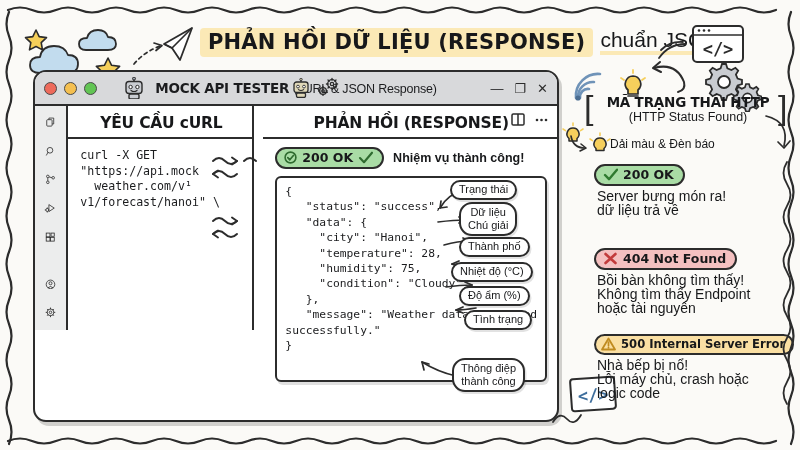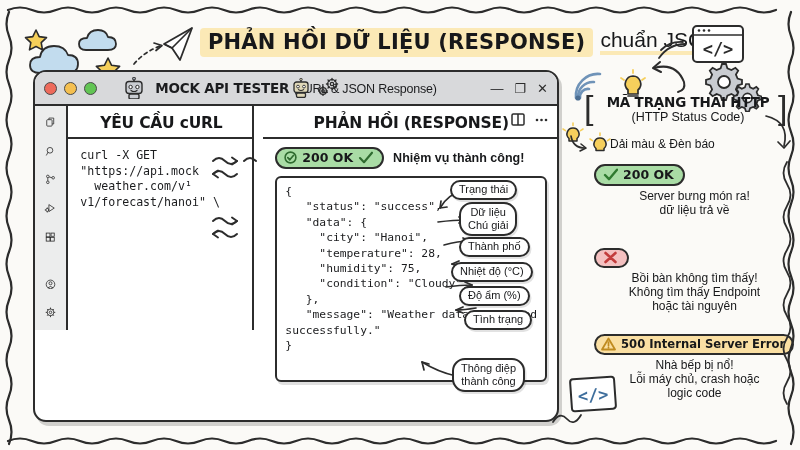--- a/index.html
+++ b/index.html
@@ -122,22 +122,22 @@
     font-family:"DejaVu Sans", sans-serif;color:#17181a;
   }
   .sb-title .l1{font-size:13.5px;font-weight:bold;letter-spacing:-.2px;}
   .sb-title .l2{font-size:12.5px;font-weight:normal;font-family:"Liberation Sans",sans-serif;}
   .sb-sub{
     position:absolute;left:44px;top:45px;font-size:12px;color:#17181a;
     font-family:"Liberation Sans", sans-serif;white-space:nowrap;
   }
   .sb-item{position:absolute;left:28px;width:198px;}
   .sb-desc{
-    margin-top:3px;font-size:12px;line-height:14px;color:#17181a;
-    font-family:"Liberation Sans", sans-serif;padding-left:3px;text-align:center;
+    margin-top:3px;font-size:14px;line-height:14px;color:#17181a;
+    font-family:"Liberation Sans", sans-serif;padding-left:3px;
   }
 
   
   .sq-brk{position:absolute;font-size:34px;color:#2c2c2c;font-family:"Liberation Sans",sans-serif;line-height:1;}
 </style>
 </head>
 <body>
 
 <div id="root">
 
@@ -463,21 +463,21 @@
     <div>thành công</div>
   </div>
 
   <div class="sidebar">
 
     <div class="sq-brk" style="left:18px;top:-2px;">[</div>
     <div class="sq-brk" style="left:212px;top:-2px;">]</div>
 
     <div class="sb-title">
       <div class="l1">MÃ TRẠNG THÁI HTTP</div>
-      <div class="l2">(HTTP Status Code)</div>
+      <div class="l2">(HTTP Status Found)</div>
     </div>
 
     <svg class="deco" style="left:20px;top:40px;" width="28" height="22">
       <path d="M14,6 a6,6 0 0 1 4,10.5 l0,2 l-8,0 l0,-2 a6,6 0 0 1 4,-10.5 z" fill="#f6cf5c" stroke="#2c2c2c" stroke-width="1.5" stroke-linejoin="round"></path>
       <g stroke="#f6cf5c" stroke-width="1.6" stroke-linecap="round">
         <line x1="14" y1="1" x2="14" y2="3.5"></line>
           <line x1="4" y1="7" x2="6.5" y2="8.6"></line>
           <line x1="24" y1="7" x2="21.5" y2="8.6"></line>
       </g>
     </svg>
@@ -502,20 +502,21 @@
         <div>Server bưng món ra!</div>
         <div>dữ liệu trả về</div>
       </div>
     </div>
 
     <div class="sb-item" style="top:156px;">
       <div class="pill red">
         <svg width="15" height="13">
           <path d="M2.5,2 l10,9 M12.5,2 l-10,9" fill="none" stroke="#c23b3b" stroke-width="2.6" stroke-linecap="round"></path>
         </svg>
+        <span>404 Not Found</span>
       </div>
       <div class="sb-desc">
         <div>Bồi bàn không tìm thấy!</div>
         <div>Không tìm thấy Endpoint</div>
         <div>hoặc tài nguyên</div>
       </div>
     </div>
 
     <div class="sb-item" style="top:242px;">
       <div class="pill amber" style="font-size:11.6px;padding:1px 7px 2px 5px;">

